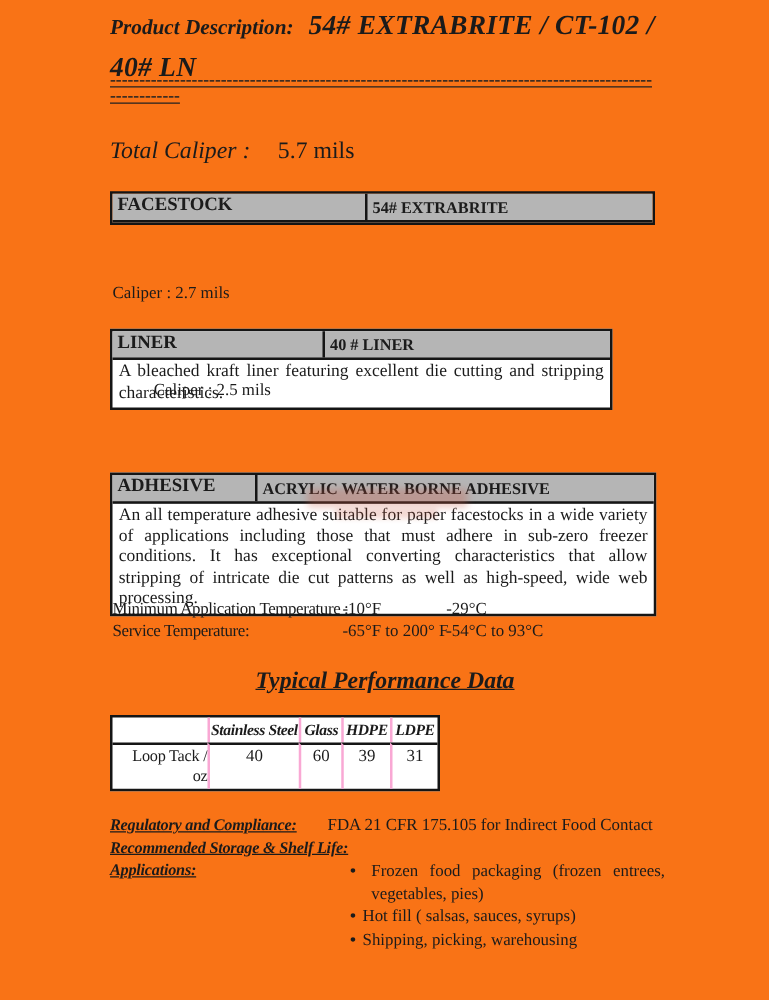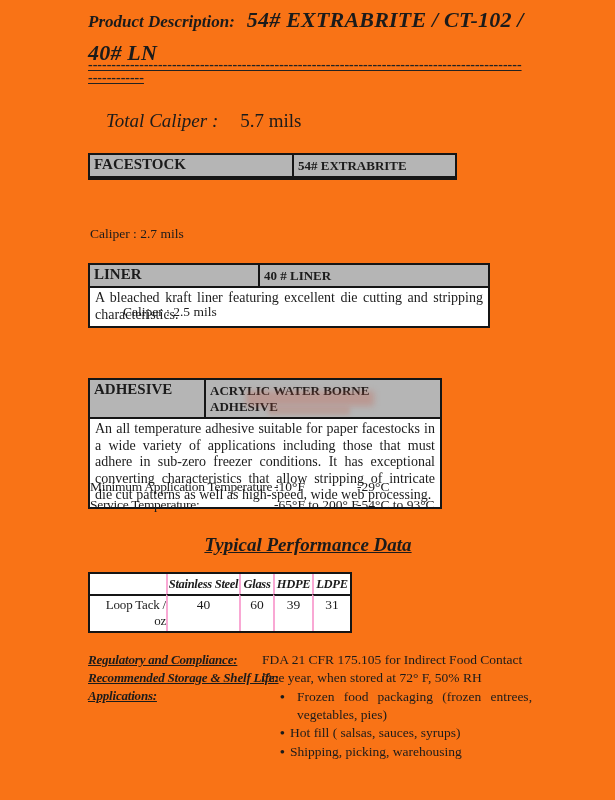--- a/index.html
+++ b/index.html
@@ -11,36 +11,36 @@
          font-weight:bold;font-style:italic;}
   .title-label{font-size:17px;margin-right:12px;}
   .title-value{font-size:22px;letter-spacing:.2px;}
 
   
   .divider{position:absolute;left:88px;top:58px;width:436px;max-height:28px;overflow:hidden;
            font-weight:bold;font-size:14px;line-height:13px;word-break:break-all;
            text-decoration:underline;color:#222;}
 
   
-  .tcal{position:absolute;left:88px;top:110px;font-size:19px;margin-left:18px;}
+  .tcal{position:absolute;left:88px;top:110px;font-size:19px;}
   .tcal-label{font-style:italic;margin-right:22px;}
 
   
   .sec-table{position:absolute;left:88px;border:2px solid #151515;box-sizing:border-box;background:#fff;}
   .sec-head{display:flex;background:#b5b5b5;border-bottom:2px solid #151515;}
   .sec-head-left{font-weight:bold;font-size:15px;padding:1px 4px 2px;border-right:2px solid #151515;
                  box-sizing:border-box;flex:0 0 auto;}
   .sec-head-right{flex:1;text-align:left;font-weight:bold;font-size:13px;padding:3px 4px 2px;}
   .sec-body{font-size:14px;line-height:16.5px;text-align:justify;padding:2px 5px 3px;}
 
-  .facestock{top:153px;width:369px;}
+  .facestock{top:153px;width:436px;}
   .facestock .sec-head-left{width:204px;}
   .liner{top:263px;width:402px;}
   .liner .sec-head-left{width:170px;}
-  .adhesive{top:378px;width:354px;}
+  .adhesive{top:378px;width:437px;}
   .adhesive .sec-head-left{width:116px;}
 
   .note{position:absolute;font-size:13.5px;}
   .note-f{left:90px;top:226px;}
   .note-l{left:123px;top:304px;}
 
   
   .wm{position:absolute;left:246px;top:391px;width:128px;height:15px;
       background:rgba(200,85,66,.30);filter:blur(3px);border-radius:2px;}
   .wm2{position:absolute;left:268px;top:407px;width:82px;height:8px;
@@ -151,21 +151,20 @@
     <div class="pc pd bl bt">39</div>
     <div class="pc pd bl bt">31</div>
   </div>
 
   <div class="footrow fr1">
     <div class="flabel">Regulatory and Compliance:</div>
     <div class="fvalue">FDA 21 CFR 175.105 for Indirect Food Contact</div>
   </div>
   <div class="footrow fr2">
     <div class="flabel">Recommended Storage &amp; Shelf Life:</div>
-    <div class="fvalue">One year, when stored at 72° F, 50% RH</div>
   </div>
 
   <div class="apps">
     <div class="flabel">Applications:</div>
     <ul>
       <li class="li-first">
         <span class="bullet">•</span>
         <span class="txt">Frozen food packaging (frozen entrees, vegetables, pies)</span>
       </li>
       <li>

